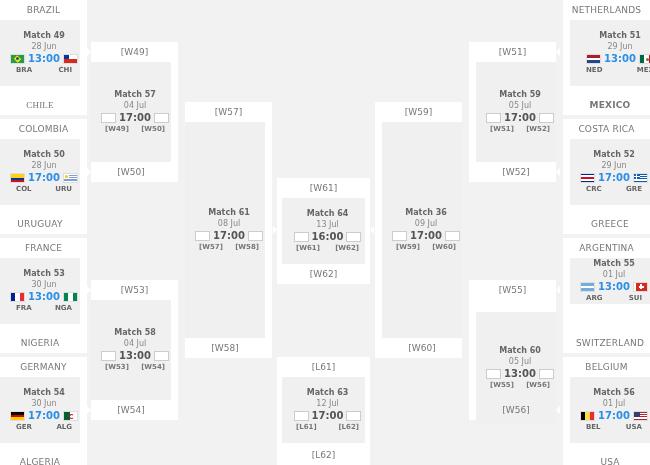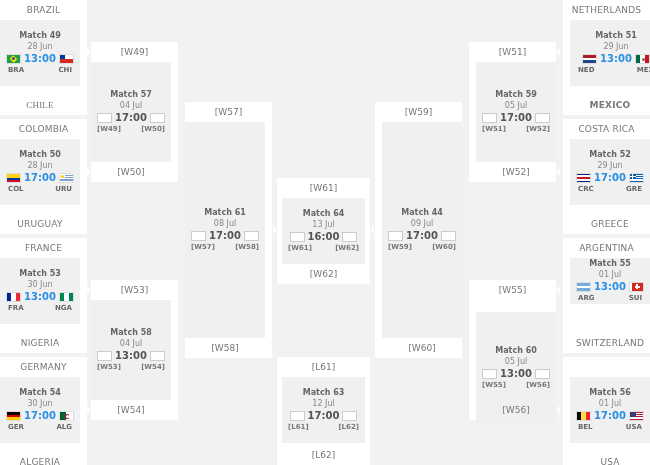--- a/index.html
+++ b/index.html
@@ -8,21 +8,21 @@
 
   
   .grp { position: absolute; background: #fff; }
   .grp .lbl { position: absolute; left: 0; right: 0; height: 20px; line-height: 20px; text-align: center; font-size: 9px; color: #777; }
   .grp .lbl.top { top: 0; }
   .grp .lbl.bot { bottom: 0; }
   .grp .box { position: absolute; background: #f0f0f0; }
   .grp .lbl.team { letter-spacing: 0.2px; }
 
   
-  .match { position: absolute; left: 0; right: 0; top: 50%; transform: translateY(-50%); text-align: center; }
+  .match { position: absolute; left: 0; right: 0; top: 50%; transform: translateY(-50%); text-align: center; padding-left: 8px; }
   .m-title { font-size: 8px; font-weight: bold; color: #666; line-height: 10px; }
   .m-date { font-size: 8px; color: #888; line-height: 11px; }
   .m-row { display: flex; align-items: center; justify-content: center; gap: 3px; height: 13px; }
   .m-time { font-size: 10px; font-weight: bold; color: #555; }
   .m-time.blue { color: #2a8fe6; }
   .slot { width: 15px; height: 10px; background: #fff; border: 1px solid #ccc; }
   .m-codes { display: flex; justify-content: space-between; font-size: 7px; font-weight: bold; color: #666; padding: 1px 8px 0 8px; line-height: 9px; }
   .m-codes.ph { font-weight: bold; color: #777; padding: 1px 6px 0 6px; }
 
   .flag { width: 15px; height: 10px; display: inline-block; position: relative; overflow: hidden; border: 1px solid #ddd; }
@@ -227,21 +227,21 @@
         </div>
     </div>
   </div>
   <div class="lbl bot">[L62]</div>
 </div>
 
 <div class="grp" style="left:375px;top:102px;width:87px;height:256px;">
   <div class="lbl top">[W59]</div>
   <div class="box" style="left:7px;top:20px;width:80px;height:216px;">
     <div class="match">
-      <div class="m-title">Match 44</div>
+      <div class="m-title">Match 36</div>
       <div class="m-date">09 Jul</div>
       <div class="m-row">
         <span class="slot"></span>
         <span class="m-time">17:00</span>
         <span class="slot"></span>
       </div>
       <div class="m-codes ph">
           <span>[W59]</span>
           <span>[W60]</span>
         </div>
@@ -358,20 +358,21 @@
       <div class="m-codes">
           <span>ARG</span>
           <span>SUI</span>
         </div>
     </div>
   </div>
   <div class="lbl bot team" style="left:7px;">SWITZERLAND</div>
 </div>
 
 <div class="grp" style="left:563px;top:357px;width:87px;height:115px;">
+  <div class="lbl top team">BELGIUM</div>
   <div class="box" style="left:7px;top:20px;width:80px;height:66px;">
     <div class="match">
       <div class="m-title">Match 56</div>
       <div class="m-date">01 Jul</div>
       <div class="m-row">
         <span class="flag" style="background:linear-gradient(90deg,#000 33%,#fae042 33%,#fae042 66%,#ed2939 66%);"></span>
         <span class="m-time blue">17:00</span>
         <span class="flag" style="background:repeating-linear-gradient(#b22234 0 1.1px,#fff 1.1px 2.2px);">
             <span style="position:absolute;left:0;top:0;width:6px;height:5px;background:#3c3b6e;"></span>
           </span>

